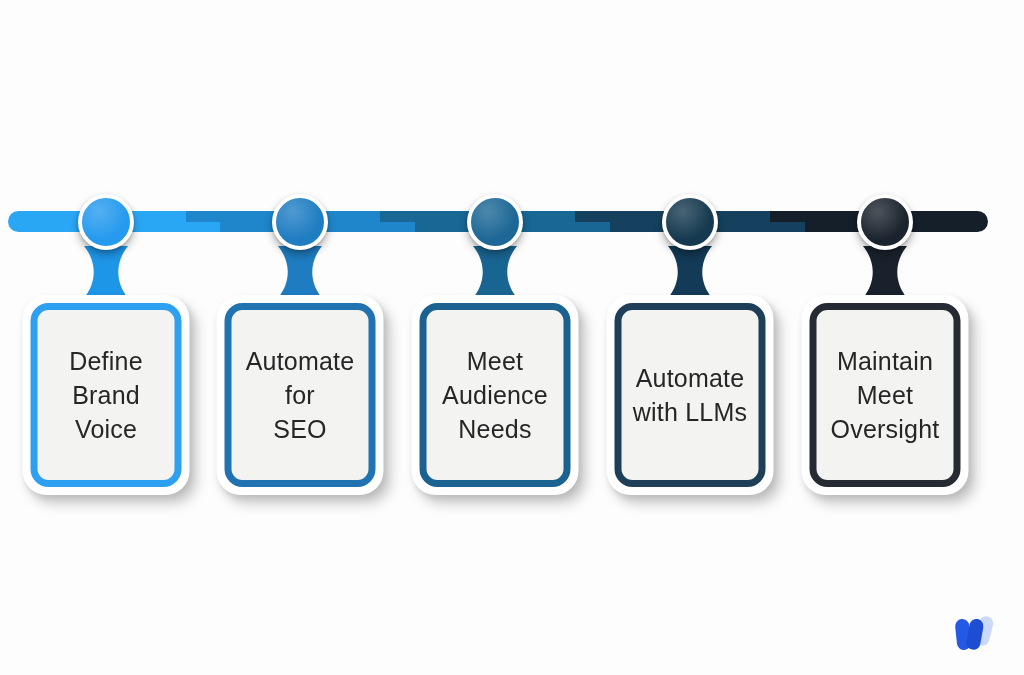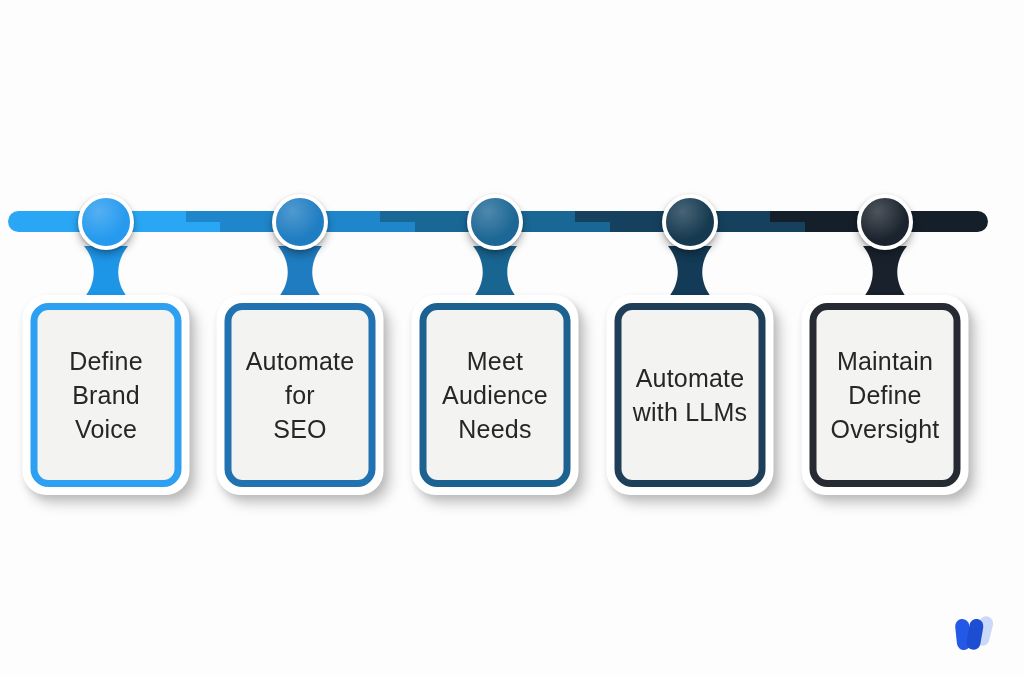--- a/index.html
+++ b/index.html
@@ -114,21 +114,21 @@
   </div>
 
   <div class="step" style="left:787px">
     <svg class="stem" viewBox="0 0 46 52">
       <path d="M1,0 C14,16 14,36 1,52 L45,52 C32,36 32,16 45,0 Z" style="fill: rgb(25, 34, 44);"></path>
     </svg>
     <div class="circle" style="background: rgb(27, 36, 46);"></div>
     <div class="card">
       <div class="card-inner" style="border-color: rgb(38, 43, 51);">
         <div class="card-title">Maintain
-Define
+Meet
 Oversight</div>
       </div>
     </div>
   </div>
 
   <svg class="brand-logo" viewBox="0 0 50 48">
     <g transform="rotate(14 36 22)">
       <rect x="29" y="6" width="14" height="30" rx="7" opacity="0.75" style="fill: rgb(185, 204, 245);"></rect>
     </g>
     <g transform="rotate(-6 15 24)">

